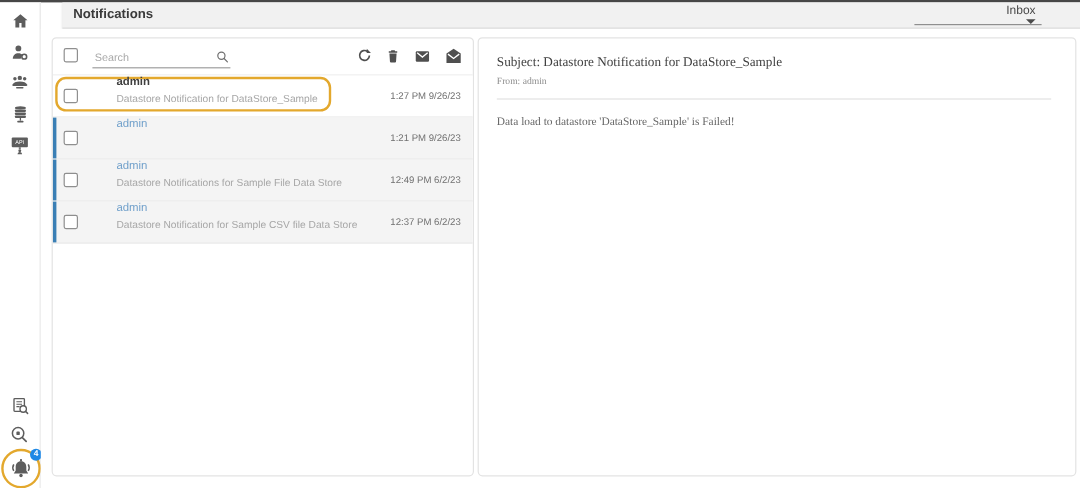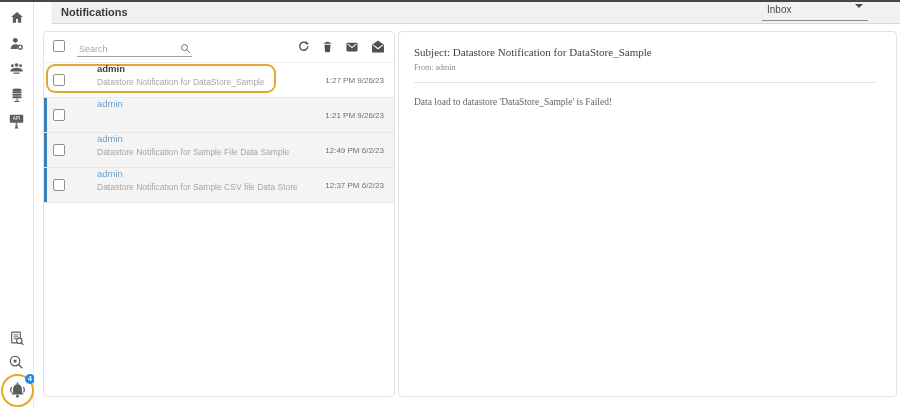--- a/index.html
+++ b/index.html
@@ -16,22 +16,22 @@
   .bell-wrap{position:absolute;left:1px;top:372px;width:29px;height:29px;border:2px solid #E3A82D;border-radius:50%;
     display:flex;align-items:center;justify-content:center;cursor:pointer;}
   .bell-badge{position:absolute;top:-2px;right:-3px;width:10px;height:10px;border-radius:50%;background:#1E88E5;
     color:#fff;font-size:7px;line-height:10px;text-align:center;font-weight:bold;}
 
   
   .header{position:absolute;left:52px;right:0;top:2px;height:21px;background:#f1f1f1;
     border-bottom:1px solid #d8d8d8;box-shadow:0 1px 2px rgba(0,0,0,.10);}
   .page-title{position:absolute;left:9px;top:4px;font-size:11px;font-weight:bold;color:#3a3a3a;}
   .inbox-select{position:absolute;right:32px;top:2px;width:106px;height:17px;border-bottom:1px solid #8f8f8f;
-    display:flex;align-items:flex-start;justify-content:space-between;padding:0 5px;box-sizing:border-box;
-    font-size:10px;color:#4a4a4a;cursor:pointer;}
+    display:flex;align-items:flex-end;justify-content:space-between;padding:0 5px;box-sizing:border-box;
+    font-size:10px;color:#4a4a4a;cursor:pointer;flex-direction:column;}
   .caret{width:0;height:0;border-left:4px solid transparent;border-right:4px solid transparent;border-top:4px solid #4a4a4a;}
 
   
   .content{position:absolute;left:34px;top:24px;right:0;bottom:0;background:#fff;}
   .list-pane{position:absolute;left:9px;top:7px;width:352px;height:366px;border:1px solid #e3e3e3;border-radius:4px;
     background:#fff;overflow:hidden;box-sizing:border-box;}
   .detail-pane{position:absolute;left:364px;top:7px;right:3px;height:366px;border:1px solid #e3e3e3;border-radius:4px;
     background:#fff;box-sizing:border-box;padding:14px 20px 0 15px;font-family:Liberation Serif, serif;}
 
   
@@ -204,21 +204,21 @@
         <div class="item-text">
           <div class="sender">admin</div>
         </div>
         <div class="time">1:21 PM 9/26/23</div>
       </div>
 
       <div class="item unread">
         <span class="cb"></span>
         <div class="item-text">
           <div class="sender">admin</div>
-          <div class="isubject">Datastore Notification for Sample File Data Sample</div>
+          <div class="isubject">Datastore Notifications for Sample File Data Store</div>
         </div>
         <div class="time">12:49 PM 6/2/23</div>
       </div>
 
       <div class="item unread">
         <span class="cb"></span>
         <div class="item-text">
           <div class="sender">admin</div>
           <div class="isubject">Datastore Notification for Sample CSV file Data Store</div>
         </div>

